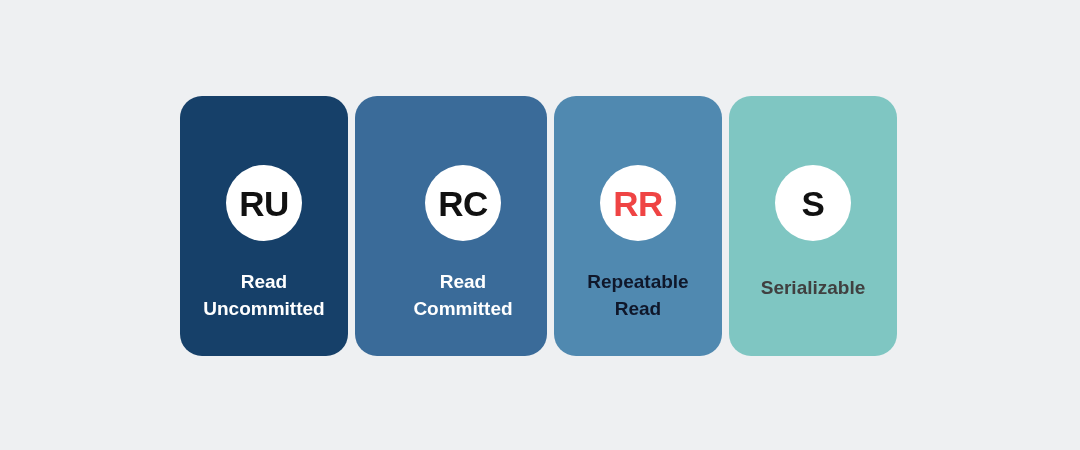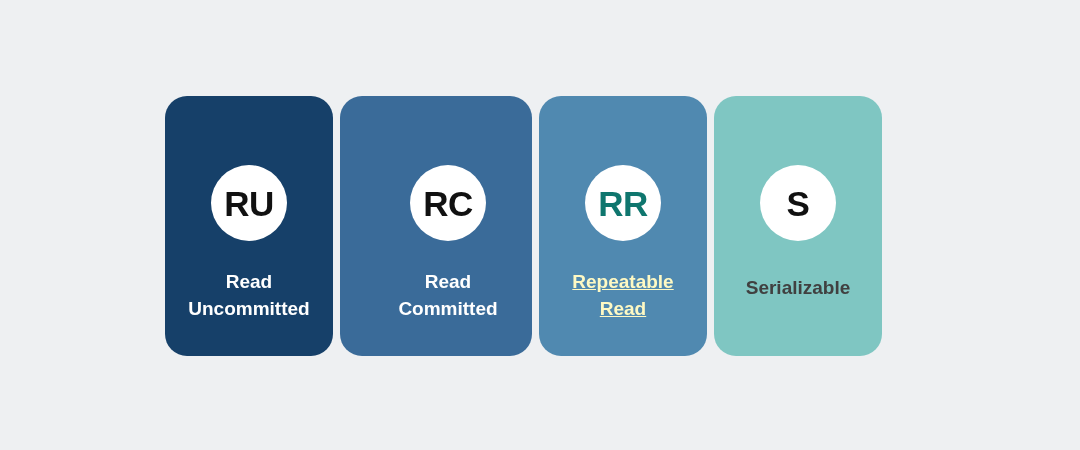--- a/index.html
+++ b/index.html
@@ -17,21 +17,21 @@
 
   #stage {
     position: relative;
     width: 1080px;
     height: 450px;
     background: #eef0f2;
   }
 
   #levels-row {
     position: absolute;
-    left: 165px;
+    left: 180px;
     top: 96px;
     width: 717px;
     height: 260px;
     display: flex;
     flex-direction: row;
     align-items: stretch;
     gap: 7px;
   }
 
   .level-card {
@@ -102,23 +102,23 @@
     <div class="level-card" style="background: rgb(58, 107, 153); padding-left: 24px;">
       <div class="level-badge" style="background: rgb(255, 255, 255);">
         <span class="level-badge-text" style="color: rgb(17, 17, 17);">RC</span>
       </div>
       <div class="level-name" style="color: rgb(255, 255, 255);">Read
 Committed</div>
     </div>
 
     <div class="level-card" style="background: rgb(80, 137, 176);">
       <div class="level-badge" style="background: rgb(255, 255, 255);">
-        <span class="level-badge-text" style="color: #0f766e;">RR</span>
+        <span class="level-badge-text" style="color: #ef4444;">RR</span>
       </div>
-      <div class="level-name" style="color: #fef9c3; text-decoration: underline;">Repeatable
+      <div class="level-name" style="color: #0f172a;">Repeatable
 Read</div>
     </div>
 
     <div class="level-card single-line" style="background: rgb(127, 198, 194);">
       <div class="level-badge" style="background: rgb(255, 255, 255);">
         <span class="level-badge-text" style="color: rgb(17, 17, 17);">S</span>
       </div>
       <div class="level-name" style="color: #404040;">Serializable</div>
     </div>
 

